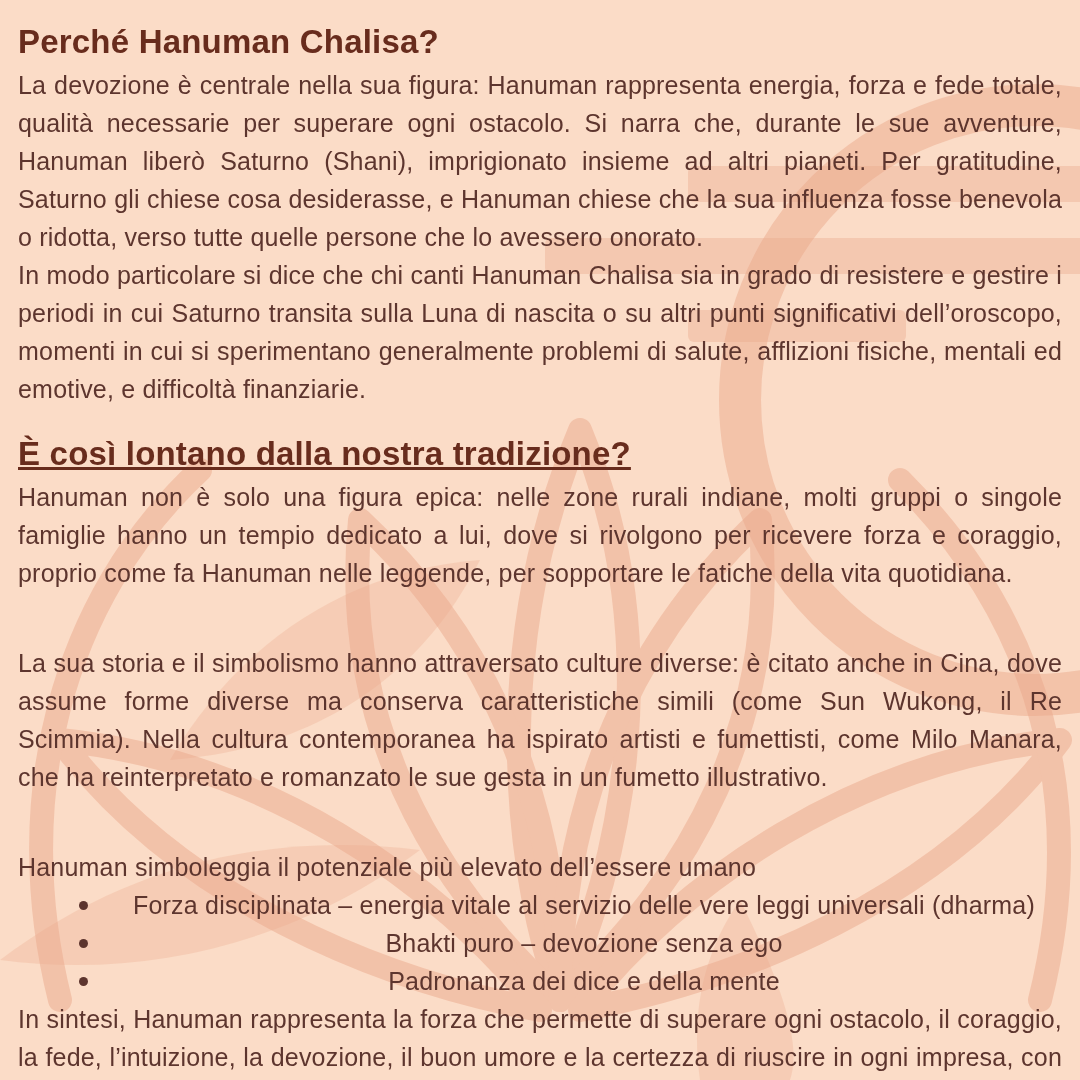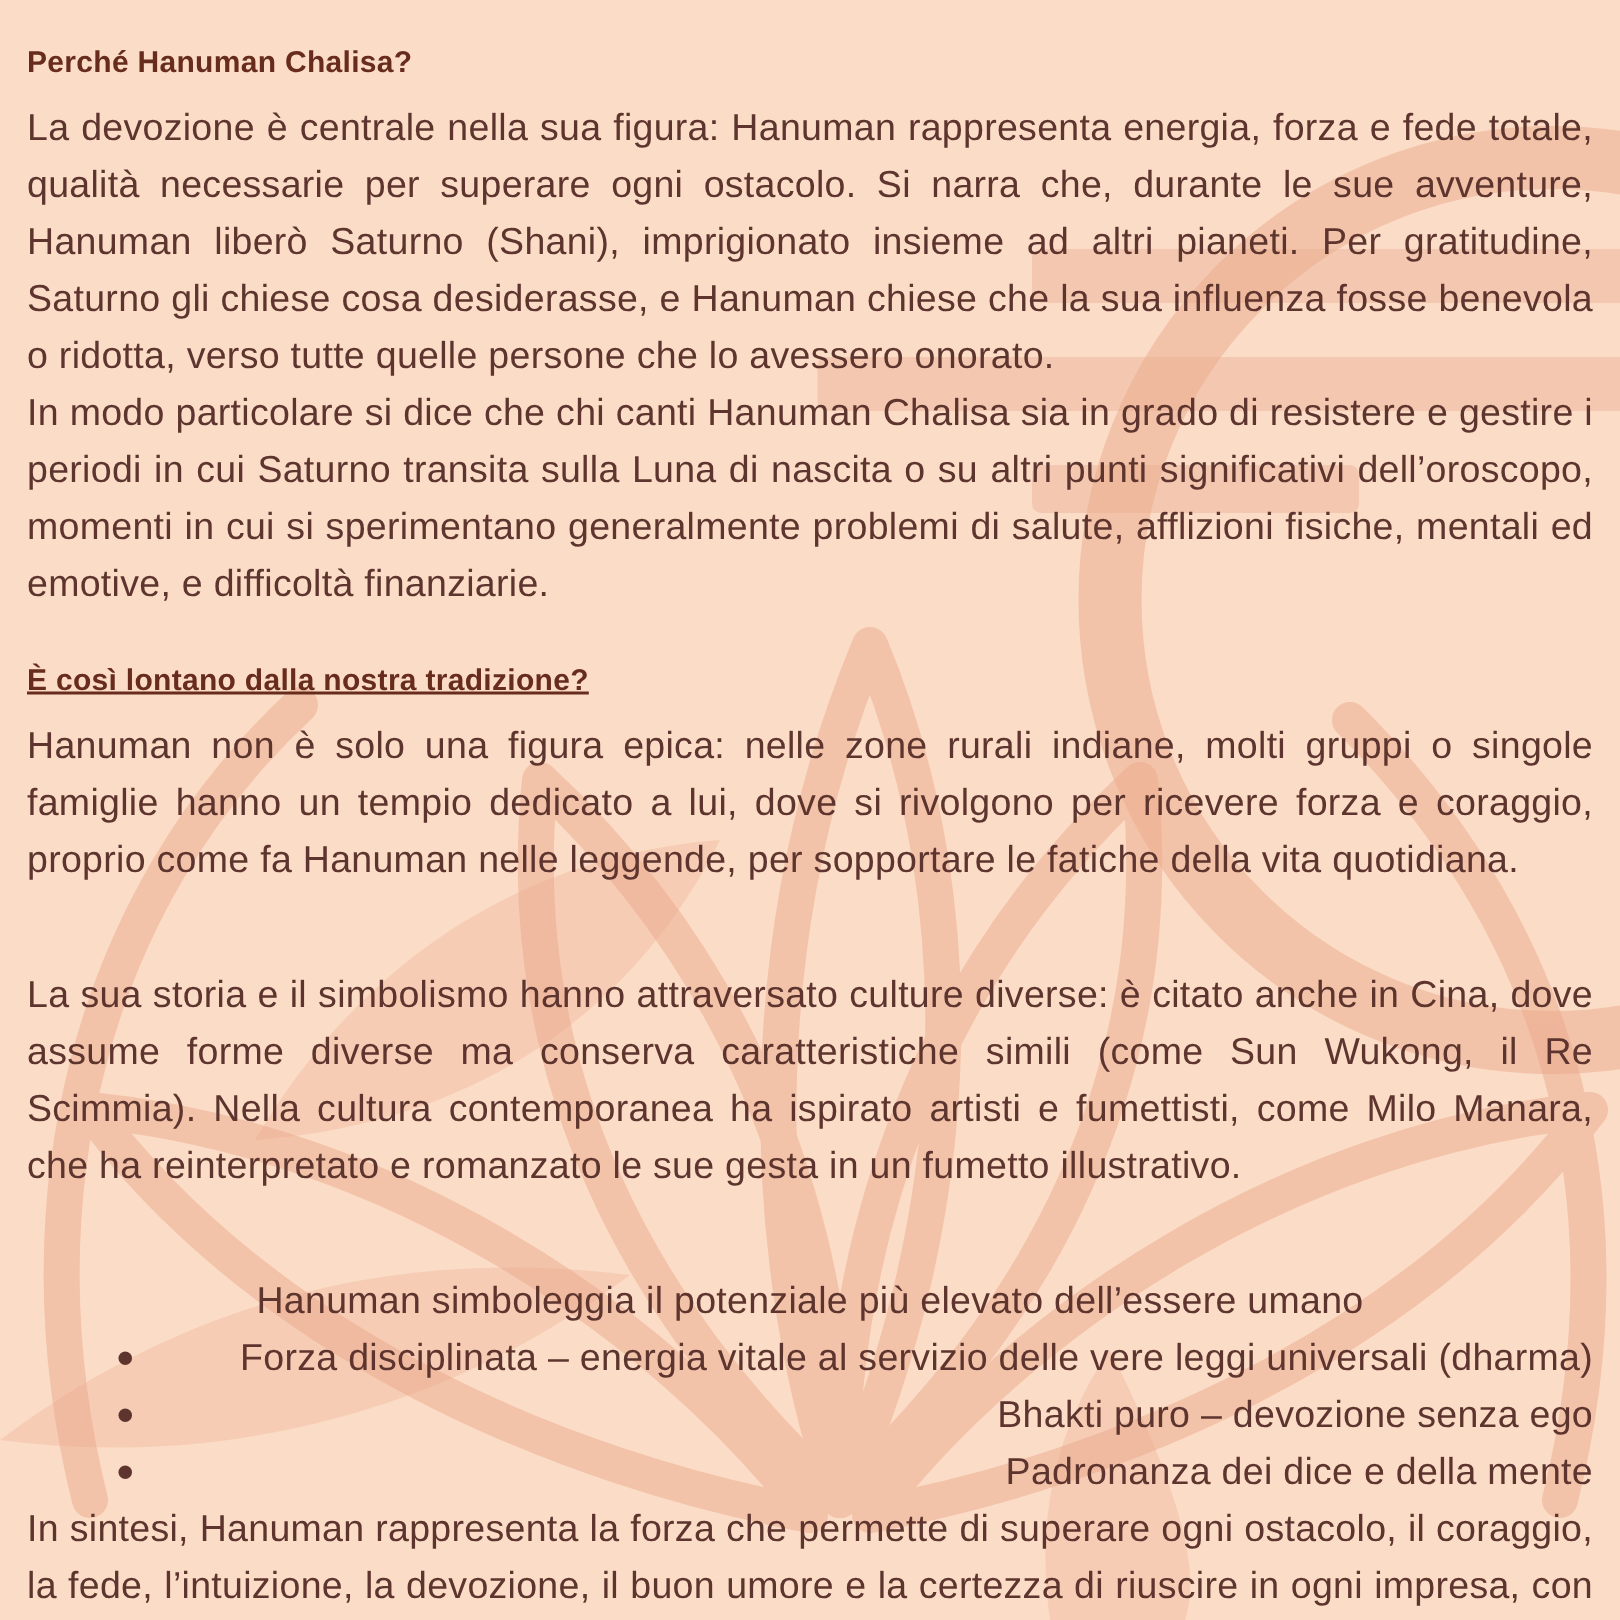--- a/index.html
+++ b/index.html
@@ -15,32 +15,32 @@
   }
   .content{
     position:relative;z-index:1;
     padding:22px 18px 0 18px;
     color:#5d352e;
     font-size:25px;
     line-height:38px;
     letter-spacing:.2px;
   }
   .heading{
-    font-size:20px;
+    font-size:33px;
     font-weight:700;
     color:#682c1d;
     margin:0 0 4px 0;
     line-height:40px;
   }
   .heading.gap-top{margin-top:26px;text-decoration:underline;}
   .para{margin:0;text-align:justify;}
-  .para.no-justify{text-align:center;}
+  .para.no-justify{text-align:left;}
   .gap-top-lg{margin-top:52px;}
   .bullets{margin:0;padding:0 0 0 88px;list-style:none;}
-  .bullets li{position:relative;text-align:right;}
+  .bullets li{position:relative;text-align:center;}
   .bullets li::before{
     content:"";
     position:absolute;left:-27px;top:15px;
     width:9px;height:9px;border-radius:50%;
     background:#5d352e;
   }
 </style>
 </head>
 <body>
 

